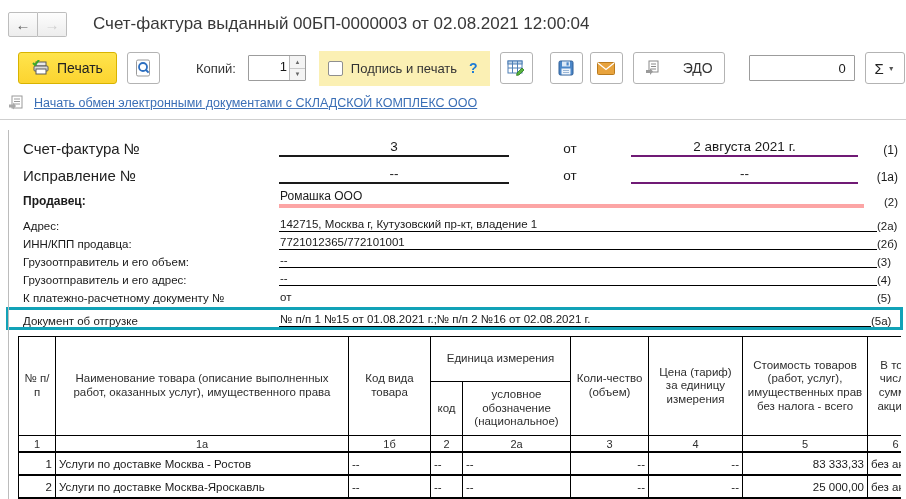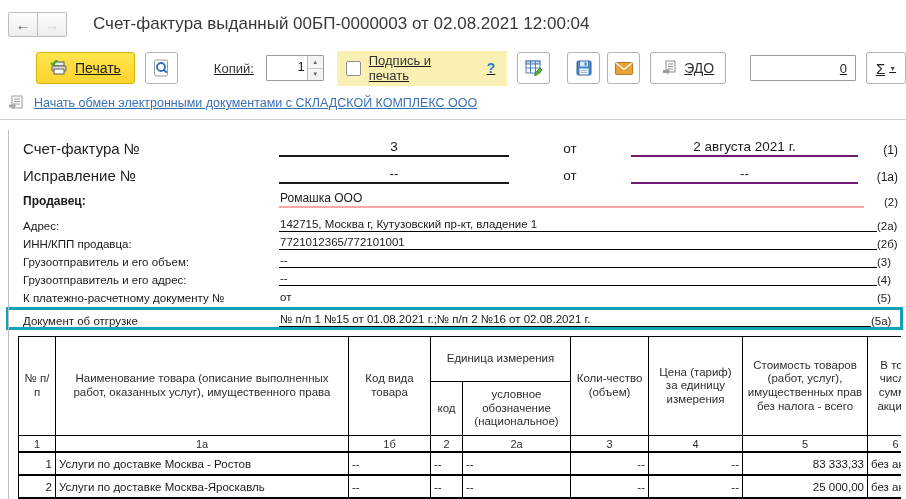--- a/index.html
+++ b/index.html
@@ -10,63 +10,63 @@
   }
   
   .titlebar{display:flex;align-items:center;padding:8px 0 0 8px;height:32px;}
   .nav-pair{display:flex;}
   .nav-btn{width:28px;height:23px;display:flex;align-items:center;justify-content:center;
     background:linear-gradient(#fdfdfd,#ededed);border:1px solid #bdbdbd;font-size:15px;font-weight:bold;}
   .nav-btn.back{border-radius:2px 0 0 2px;color:#5a5a5a;}
   .nav-btn.fwd{border-radius:0 2px 2px 0;border-left:none;color:#cfcfcf;}
   .win-title{margin-left:26px;font-size:17px;color:#383838;white-space:nowrap;}
   
-  .toolbar{display:flex;align-items:center;margin:10px 0 0 36px;height:36px;text-decoration:underline;}
+  .toolbar{display:flex;align-items:center;margin:10px 0 0 18px;height:36px;}
   .btn{display:flex;align-items:center;justify-content:center;background:#fff;
     border:1px solid #b3b3b3;border-radius:3px;cursor:default;}
   .btn-sq{width:31px;height:30px;}
   .print-btn{height:30px;padding:0 13px;gap:7px;font-size:14px;color:#222;
     background:linear-gradient(#ffe44d,#fcd42f);border:1px solid #d8b300;border-radius:3px;
     display:flex;align-items:center;}
   .lbl{font-size:13px;color:#333;}
   .copies-lbl{margin-left:36px;}
   .spinner{position:relative;width:56px;height:24px;border:1px solid #9c9c9c;background:#fff;
     margin-left:12px;border-radius:1px;}
   .spinner .val{position:absolute;left:0;right:18px;top:3px;text-align:right;font-size:13px;}
   .spin-btns{position:absolute;right:0;top:0;bottom:0;width:15px;border-left:1px solid #b9b9b9;
     display:flex;flex-direction:column;}
   .spin-btns div{flex:1;display:flex;align-items:center;justify-content:center;
     font-size:6px;color:#666;background:#f4f4f4;}
   .spin-btns div:first-child{border-bottom:1px solid #c9c9c9;}
   .sign-panel{display:flex;align-items:center;margin-left:13px;height:35px;background:#fbf0b4;
     padding:0 12px 0 9px;gap:8px;}
   .checkbox{width:13px;height:13px;background:#fff;border:1px solid #8f8f8f;border-radius:2px;}
   .help-q{color:#1d7bd6;font-size:14px;font-weight:bold;margin-left:4px;}
-  .edo-btn{height:30px;padding:0 11px;gap:6px;font-size:14px;color:#333;margin-left:10px;justify-content:space-between;}
+  .edo-btn{height:30px;padding:0 11px;gap:22px;font-size:14px;color:#333;margin-left:10px;justify-content:space-between;}
   .counter{width:106px;height:26px;border:1px solid #9c9c9c;margin-left:24px;border-radius:1px;
     display:flex;align-items:center;justify-content:flex-end;padding-right:8px;font-size:13px;box-sizing:border-box;}
   .sigma-btn{height:30px;width:38px;margin-left:10px;gap:4px;font-size:15px;color:#222;}
   .caret{font-size:7px;color:#555;}
   .ml10{margin-left:10px;} .ml17{margin-left:17px;} .ml7{margin-left:7px;}
   
   .link-row{display:flex;align-items:center;margin:9px 0 0 8px;gap:9px;}
   .edo-link{font-size:12.5px;color:#3b6fb6;text-decoration:underline;}
   .separator{border-top:1px solid #cfcfcf;margin-top:8px;}
   
   .doc{position:relative;padding:0 0 0 23px;height:385px;box-sizing:border-box;}
   .doc-left-line{position:absolute;left:8px;top:0;bottom:0;width:1px;background:#bcbcbc;}
   .big-row{display:flex;align-items:flex-end;height:27px;}
   .big-row .f-label{flex:0 0 256px;font-size:15px;color:#222;}
   .big-row .f-val1{width:230px;text-align:center;font-size:13.5px;border-bottom:2px solid #1a1a1a;padding-bottom:1px;}
   .big-row .f-ot{width:122px;text-align:center;font-size:13.5px;padding-bottom:1px;}
   .big-row .f-val2{width:227px;text-align:center;font-size:13.5px;border-bottom:2px solid #701a75;padding-bottom:1px;}
   .big-row .f-num{flex:1;text-align:right;padding-right:8px;font-size:12px;}
   .seller-row{display:flex;align-items:flex-end;height:24px;}
   .seller-row .f-label{flex:0 0 256px;font-size:12px;font-weight:bold;}
-  .seller-row .f-val{flex:1;font-size:12px;border-bottom:2px solid #fca5a5;padding:0 0 1px 1px;}
+  .seller-row .f-val{flex:1;font-size:12px;border-bottom:4px solid #fca5a5;padding:0 0 1px 1px;}
   .seller-row .f-num{width:34px;text-align:right;padding-right:8px;font-size:11.5px;}
   .small-row{display:flex;align-items:flex-end;height:18px;}
   .small-row .f-label{flex:0 0 256px;font-size:11.5px;}
   .small-row .f-val{flex:1;font-size:11.5px;border-bottom:1px solid #000;padding:0 0 1px 1px;white-space:nowrap;overflow:hidden;}
   .small-row .f-val.no-line{border-bottom:none;}
   .small-row .f-num{width:24px;text-align:left;padding-right:5px;font-size:11.5px;}
   .hl-box{border:3px solid #12a2b7;margin:3px 3px 0 -17px;}
   .hl-box .small-row{padding-left:14px;height:17px;}
   
   .tbl-wrap{width:883px;overflow:hidden;margin:6px 0 0 -5px;}

